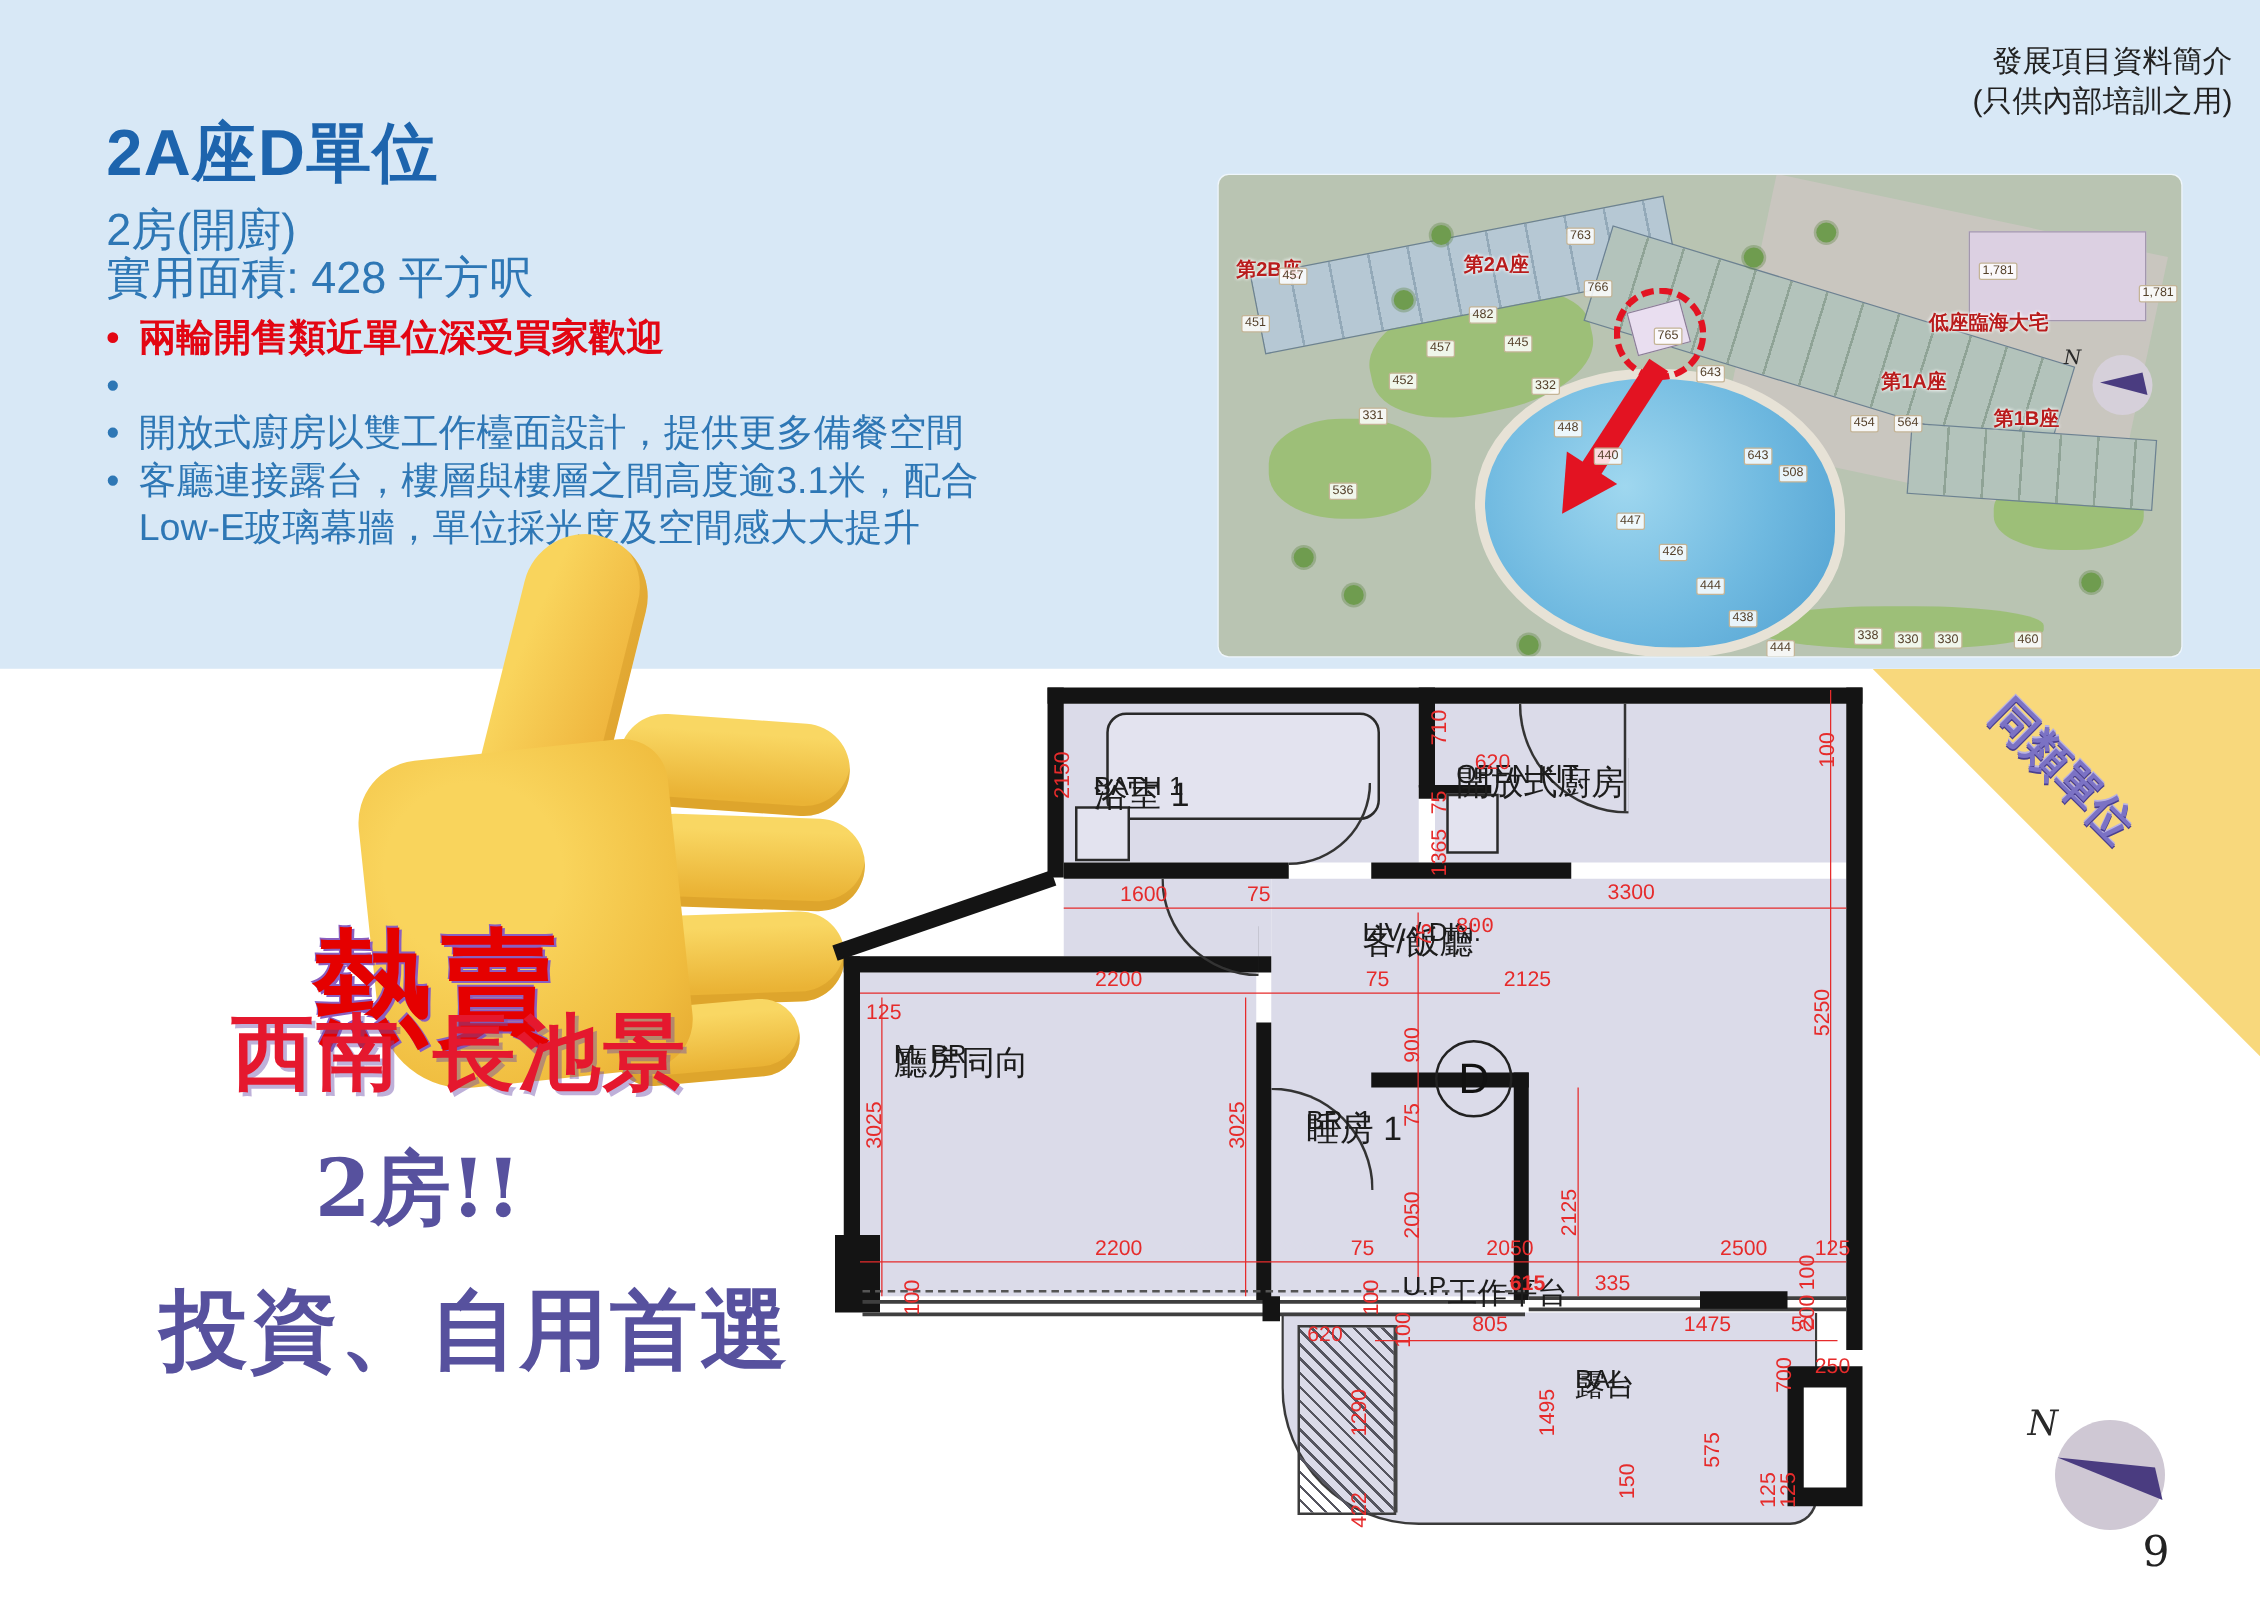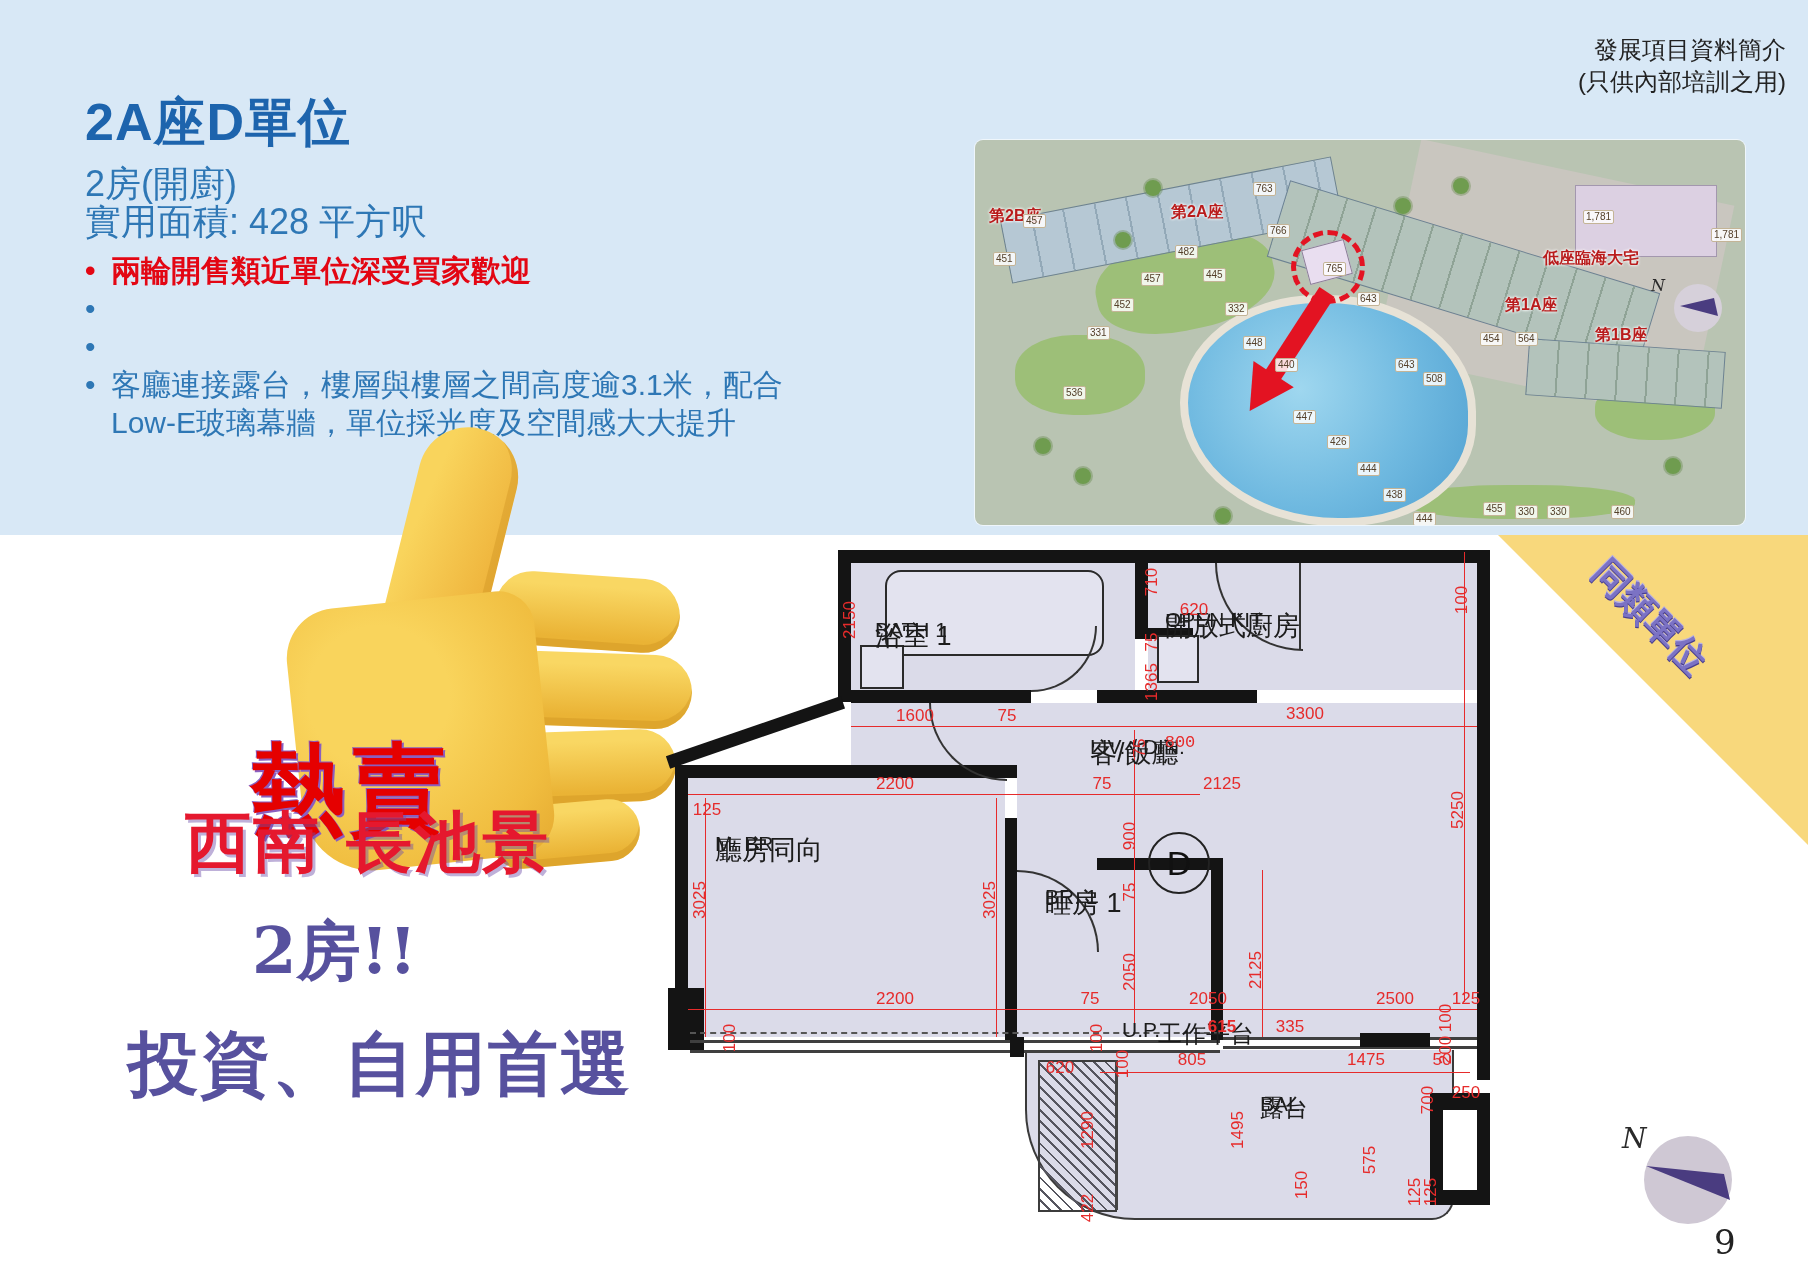--- a/index.html
+++ b/index.html
@@ -124,20 +124,21 @@
 <div class="abs bullets">
   <div class="bl red">
       <span class="dot">•</span>
       <span>兩輪開售類近單位深受買家歡迎</span>
     </div>
   <div class="bl">
       <span class="dot">•</span>
     </div>
   <div class="bl">
       <span class="dot">•</span>
+      <span>開放式廚房以雙工作檯面設計，提供更多備餐空間</span>
     </div>
   <div class="bl">
       <span class="dot">•</span>
       <span>客廳連接露台，樓層與樓層之間高度逾3.1米，配合</span>
     </div>
   <div class="bl">
       <span class="cont">Low-E玻璃幕牆，單位採光度及空間感大大提升</span>
     </div>
 </div>
 
@@ -199,21 +200,21 @@
       <span class="ml-num" style="left: 278px; top: 42px;">763</span>
       <span class="ml-num" style="left: 292px; top: 84px;">766</span>
       <span class="ml-num" style="left: 348px; top: 122px;">765</span>
       <span class="ml-num" style="left: 382px; top: 152px;">643</span>
       <span class="ml-num" style="left: 420px; top: 218px;">643</span>
       <span class="ml-num" style="left: 448px; top: 232px;">508</span>
       <span class="ml-num" style="left: 505px; top: 192px;">454</span>
       <span class="ml-num" style="left: 540px; top: 192px;">564</span>
       <span class="ml-num" style="left: 608px; top: 70px;">1,781</span>
       <span class="ml-num" style="left: 736px; top: 88px;">1,781</span>
-      <span class="ml-num" style="left: 508px; top: 362px;">455</span>
+      <span class="ml-num" style="left: 508px; top: 362px;">338</span>
       <span class="ml-num" style="left: 540px; top: 365px;">330</span>
       <span class="ml-num" style="left: 572px; top: 365px;">330</span>
       <span class="ml-num" style="left: 636px; top: 365px;">460</span>
     </div>
 </div>
 
 <div class="abs tri">
   <span class="l1">同類單位</span>
   <span class="l2">首兩輪推售近清</span>
 </div>

